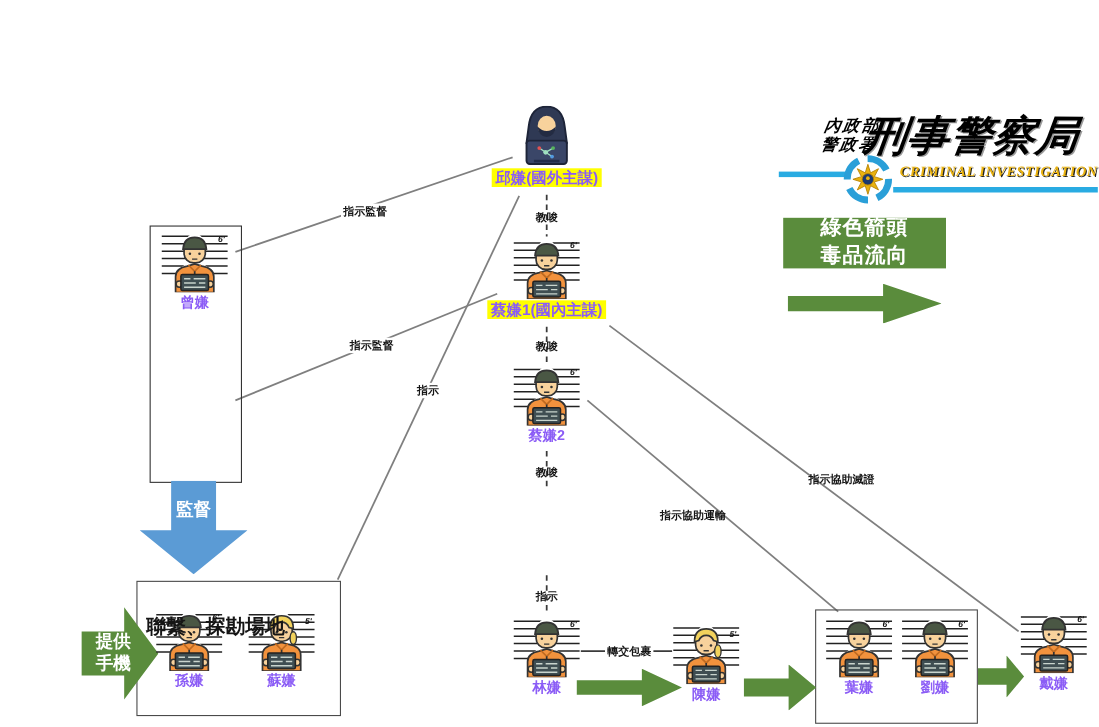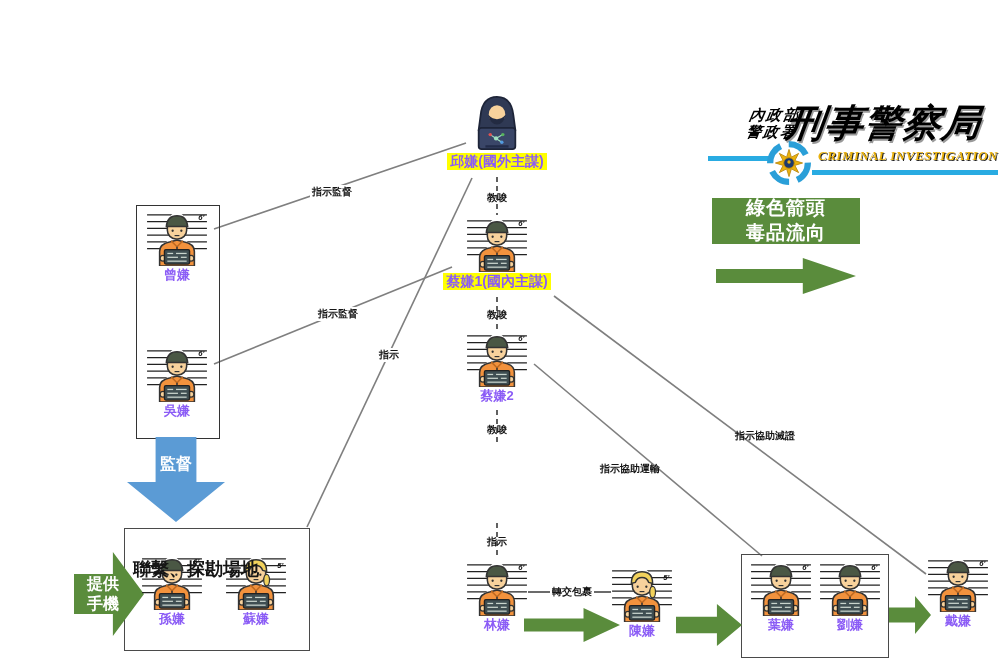--- a/index.html
+++ b/index.html
@@ -277,26 +277,20 @@
       </svg>
     <div class="plabel">戴嫌</div>
   </div>
 
   <div class="person" style="left:139px;top:210px;">
     <svg>
         <use href="#sym-male"></use>
       </svg>
     <div class="plabel">曾嫌</div>
   </div>
-  <div class="person" style="left:139px;top:346px;">
-    <svg>
-        <use href="#sym-male"></use>
-      </svg>
-    <div class="plabel">吳嫌</div>
-  </div>
 
   <div class="person" style="left:134px;top:554px;">
     <svg>
         <use href="#sym-male"></use>
       </svg>
     <div class="plabel">孫嫌</div>
   </div>
   <div class="person" style="left:218px;top:554px;">
     <svg>
         <use href="#sym-female"></use>

